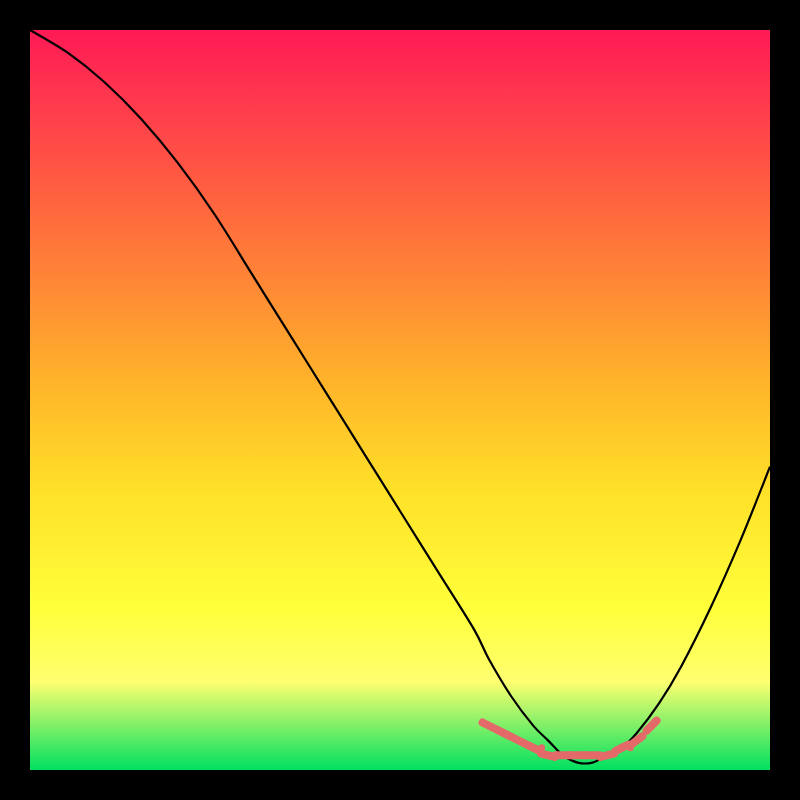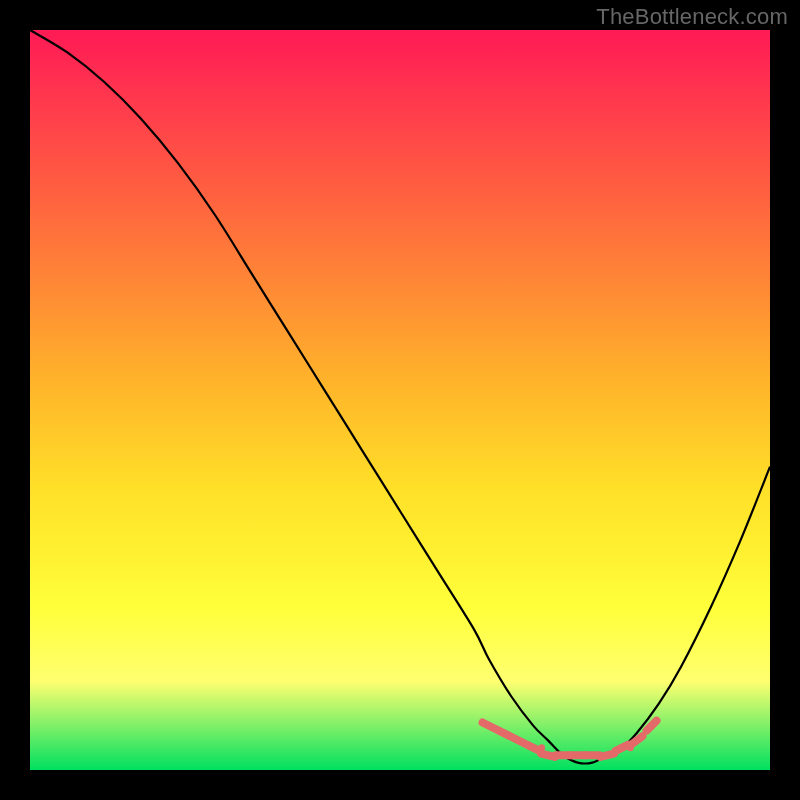--- a/index.html
+++ b/index.html
@@ -53,21 +53,20 @@
     color: #666;
     font-size: 22px;
     letter-spacing: 0.2px;
     font-weight: 400;
   }
 </style>
 </head>
 <body>
 
 <div class="frame">
-  <div class="watermark">TheBottleneck.com</div>
   <div class="plot">
     <svg viewBox="0 0 740 740">
       <path id="curve-path" fill="none" stroke="#000" stroke-width="2.2" d="M 0.0 0.0 C 6.2 3.7, 24.7 13.6, 37.0 22.2 C 49.3 30.8, 61.7 40.7, 74.0 51.8 C 86.3 62.9, 98.7 75.2, 111.0 88.8 C 123.3 102.4, 135.7 117.2, 148.0 133.2 C 160.3 149.2, 172.7 166.5, 185.0 185.0 C 197.3 203.5, 209.7 224.5, 222.0 244.2 C 234.3 263.9, 246.7 283.7, 259.0 303.4 C 271.3 323.1, 283.7 342.9, 296.0 362.6 C 308.3 382.3, 320.7 402.1, 333.0 421.8 C 345.3 441.5, 357.7 461.3, 370.0 481.0 C 382.3 500.7, 394.7 520.5, 407.0 540.2 C 419.3 559.9, 435.4 584.6, 444.0 599.4 C 452.6 614.2, 452.6 617.9, 458.8 629.0 C 465.0 640.1, 473.6 654.9, 481.0 666.0 C 488.4 677.1, 497.0 688.2, 503.2 695.6 C 509.4 703.0, 513.1 705.5, 518.0 710.4 C 522.9 715.3, 527.9 721.5, 532.8 725.2 C 537.7 728.9, 542.7 731.4, 547.6 732.6 C 552.5 733.8, 557.5 733.8, 562.4 732.6 C 567.3 731.4, 572.3 727.7, 577.2 725.2 C 582.1 722.7, 587.1 721.5, 592.0 717.8 C 596.9 714.1, 600.6 710.4, 606.8 703.0 C 613.0 695.6, 621.6 684.5, 629.0 673.4 C 636.4 662.3, 642.6 652.4, 651.2 636.4 C 659.8 620.4, 670.9 598.2, 680.8 577.2 C 690.7 556.2, 700.5 534.0, 710.4 510.6 C 720.3 487.2, 735.1 448.9, 740.0 436.6"></path>
       <g id="markers">
           <line x1="451.8" y1="695.6" x2="465.8" y2="695.6" stroke="#e46a6a" stroke-width="8" stroke-linecap="round" transform="rotate(26.6 458.8 695.6)"></line>
           <line x1="466.6" y1="703.0" x2="480.6" y2="703.0" stroke="#e46a6a" stroke-width="8" stroke-linecap="round" transform="rotate(26.6 473.6 703.0)"></line>
           <line x1="481.4" y1="710.4" x2="495.4" y2="710.4" stroke="#e46a6a" stroke-width="8" stroke-linecap="round" transform="rotate(26.6 488.4 710.4)"></line>
           <line x1="496.2" y1="717.8" x2="510.2" y2="717.8" stroke="#e46a6a" stroke-width="8" stroke-linecap="round" transform="rotate(26.6 503.2 717.8)"></line>
           <circle cx="511.6" cy="717.8" r="3.5" fill="#e46a6a"></circle>
           <line x1="511.0" y1="725.2" x2="525.0" y2="725.2" stroke="#e46a6a" stroke-width="8" stroke-linecap="round" transform="rotate(14.0 518.0 725.2)"></line>

